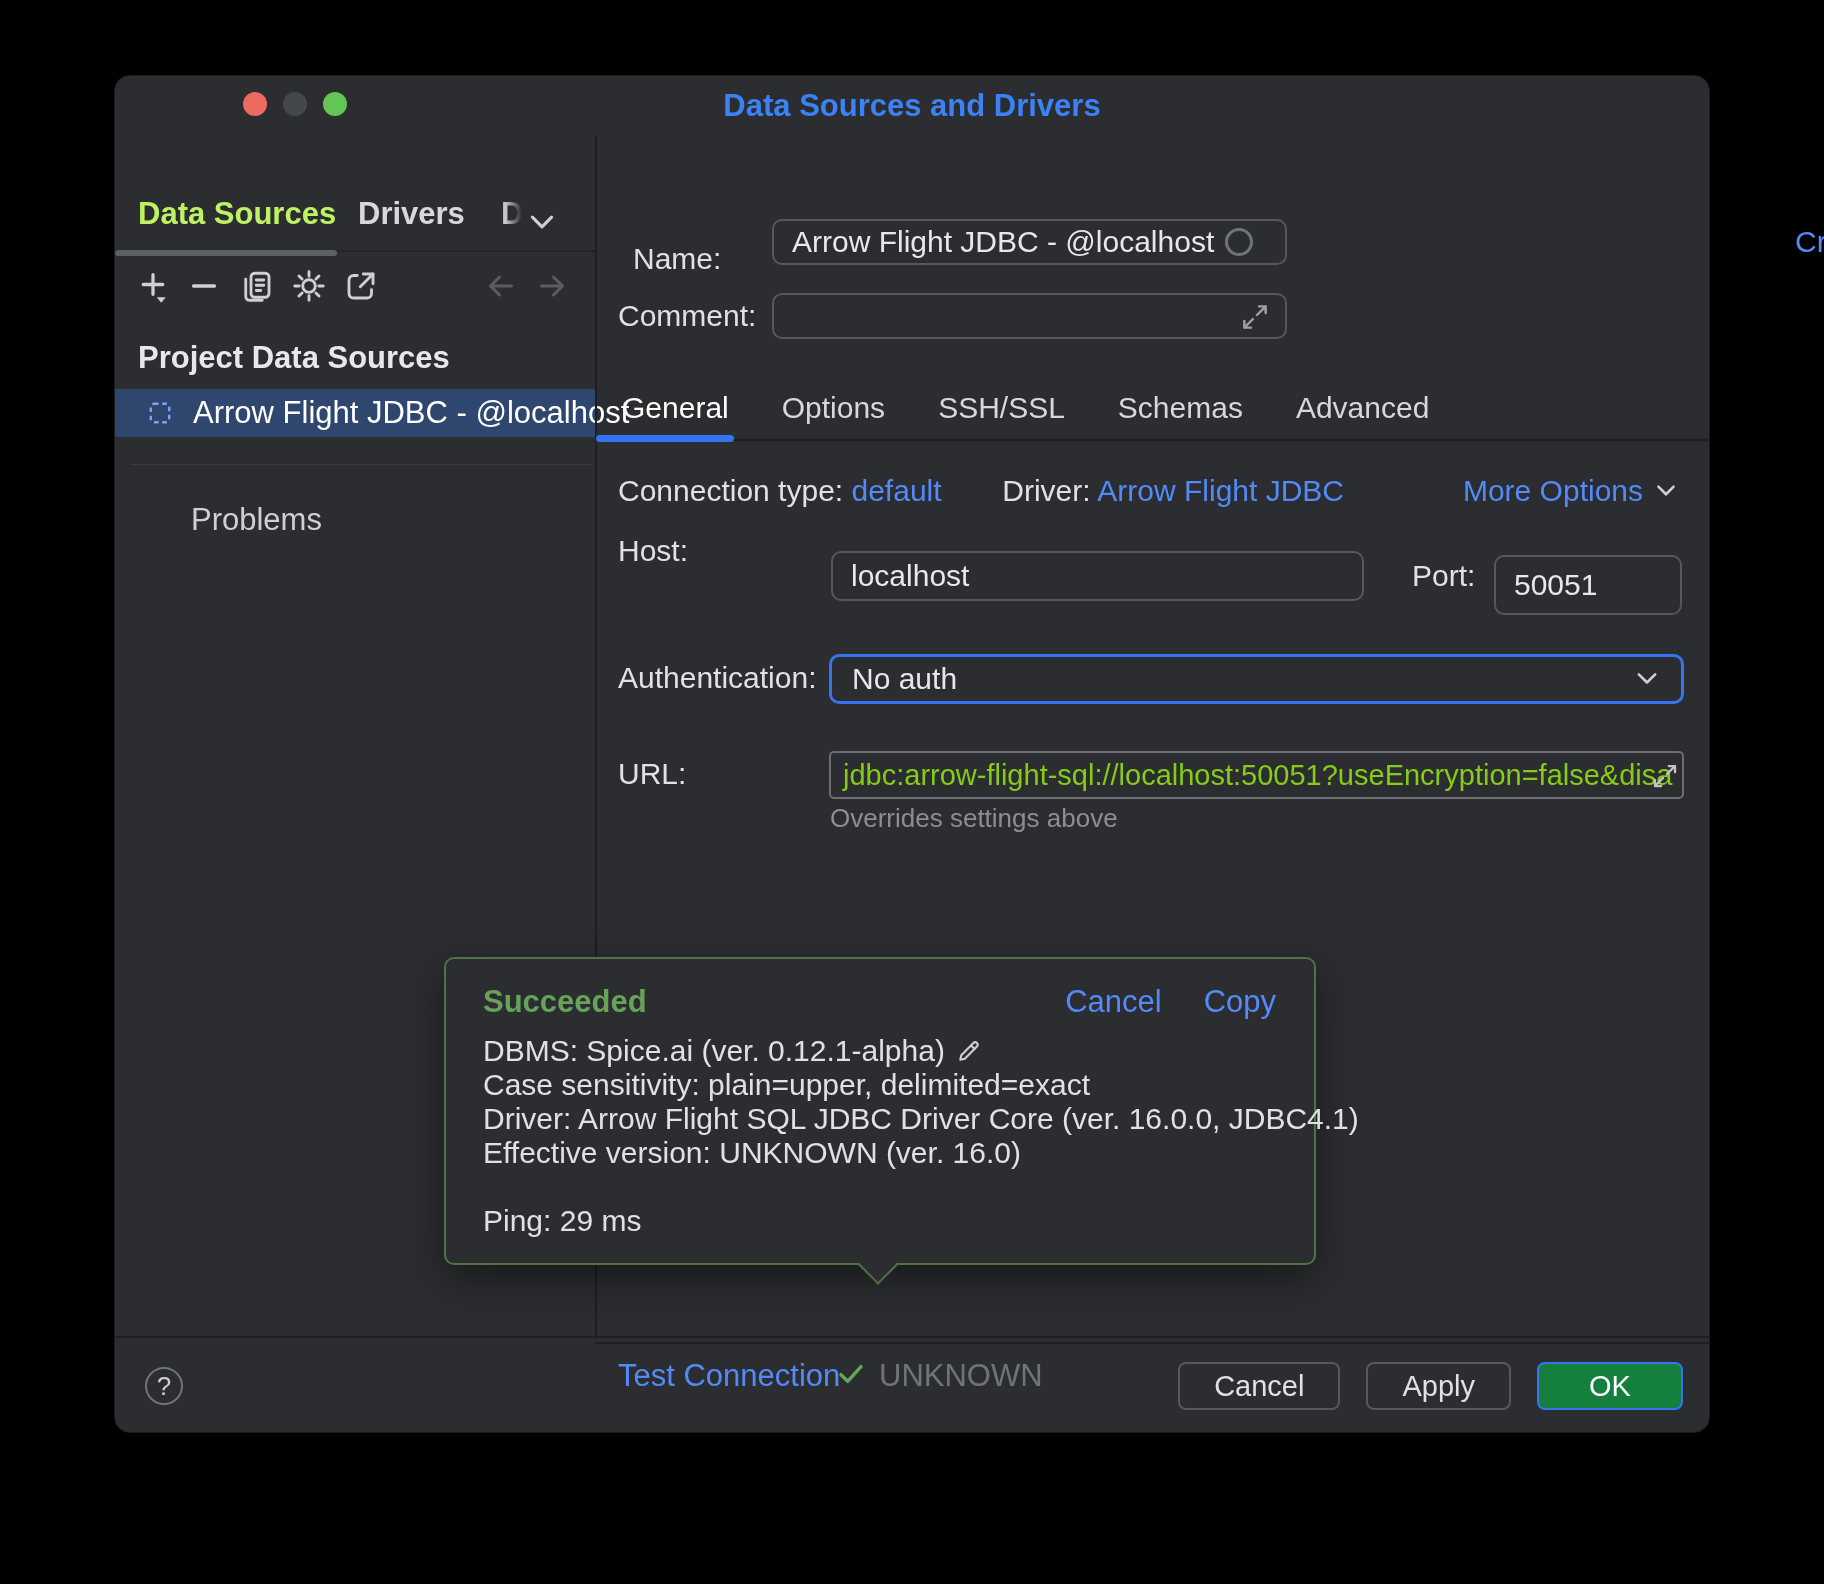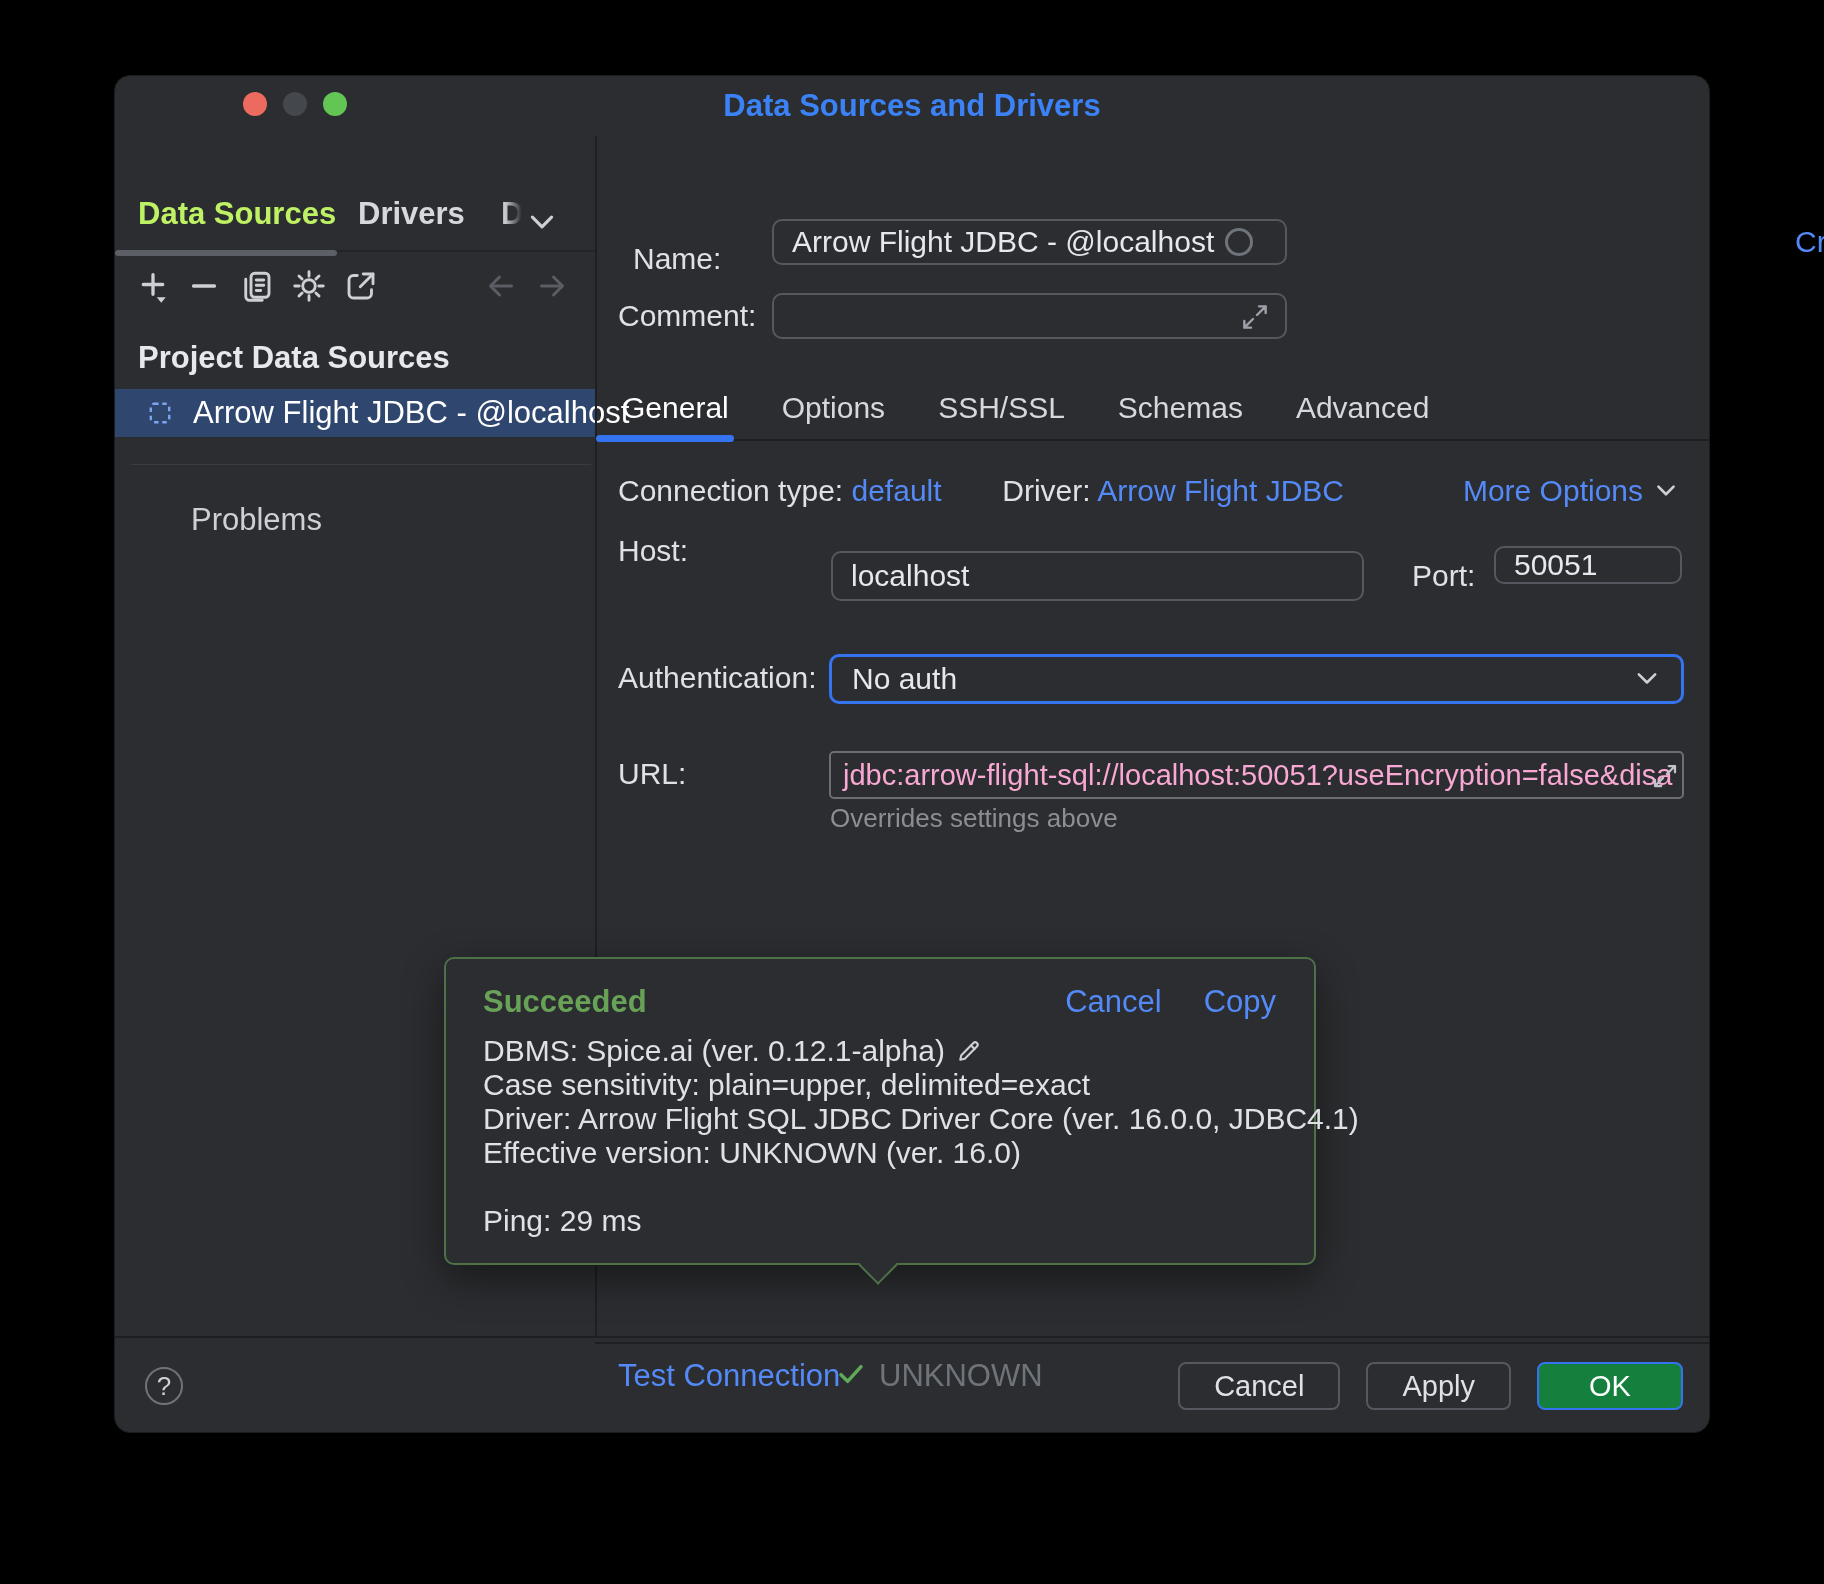--- a/index.html
+++ b/index.html
@@ -69,32 +69,32 @@
      background:#3574F0; border-radius:4px; }
   
   .conn-row { position:absolute; left:23px; top:340px; font-size:30px; white-space:nowrap; }
   .conn-row .gap { display:inline-block; width:44px; }
   .more-options { position:absolute; right:30px; top:340px; font-size:30px;
      display:flex; align-items:center; gap:10px; }
   
   .host-label { left:23px; top:400px; }
   .host-input { position:absolute; left:236px; top:417px; width:533px; height:50px; }
   .port-label { left:817px; top:425px;text-align:center; }
-  .port-input { position:absolute; left:899px; top:412px; width:188px; height:38px; }
+  .port-input { position:absolute; left:899px; top:421px; width:188px; height:60px; }
   
   .auth-label { left:23px; top:527px; }
   .auth-select { position:absolute; left:234px; top:520px; width:855px; height:50px;
      border:3px solid #3574F0; border-radius:10px; display:flex; align-items:center;
      padding:0 20px; font-size:30px; color:#E6E8EC; justify-content:space-between; }
   
   .url-label { left:23px; top:623px; }
   .url-field { position:absolute; left:234px; top:617px; width:855px; height:48px;
      border:2px solid #6B6E74; border-radius:5px; overflow:hidden; }
   .url-text { line-height:44px; padding-left:12px; padding-right:30px; white-space:nowrap;
-     overflow:hidden; font-size:29px; color:#f9a8d4; }
+     overflow:hidden; font-size:29px; color:#84cc16; }
   .url-expand { position:absolute; right:2px; top:8px; }
   .url-hint { position:absolute; left:235px; top:669px; font-size:26px; color:#8C8E94; }
   
   .popup { position:absolute; left:329px; top:881px; width:872px; height:308px;
      background:#2B2D30; border:2px solid #4E7146; border-radius:10px;
      box-shadow:0 14px 40px rgba(0,0,0,.45); z-index:5; }
   .popup .notch { position:absolute; left:418px; bottom:-16px; width:28px; height:28px;
      background:#2B2D30; border-right:2px solid #4E7146; border-bottom:2px solid #4E7146;
      transform:rotate(45deg); }
   .popup-status { position:absolute; left:37px; top:25px; font-size:31px; font-weight:700; color:#68A257; }

